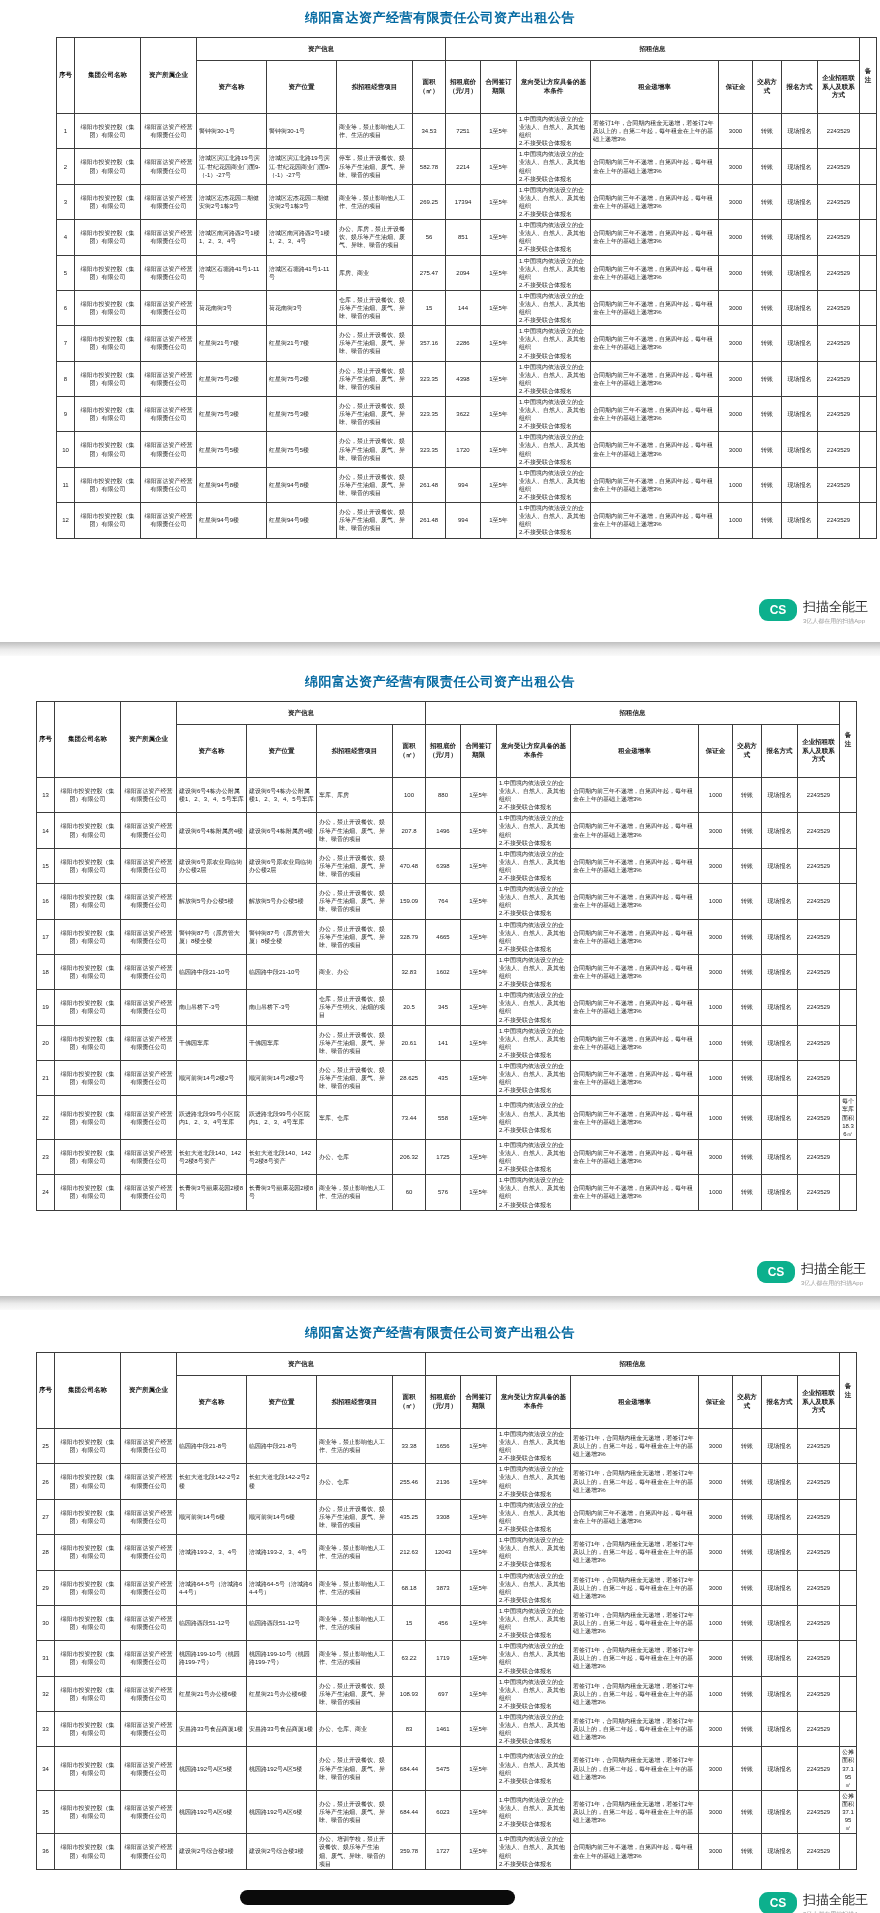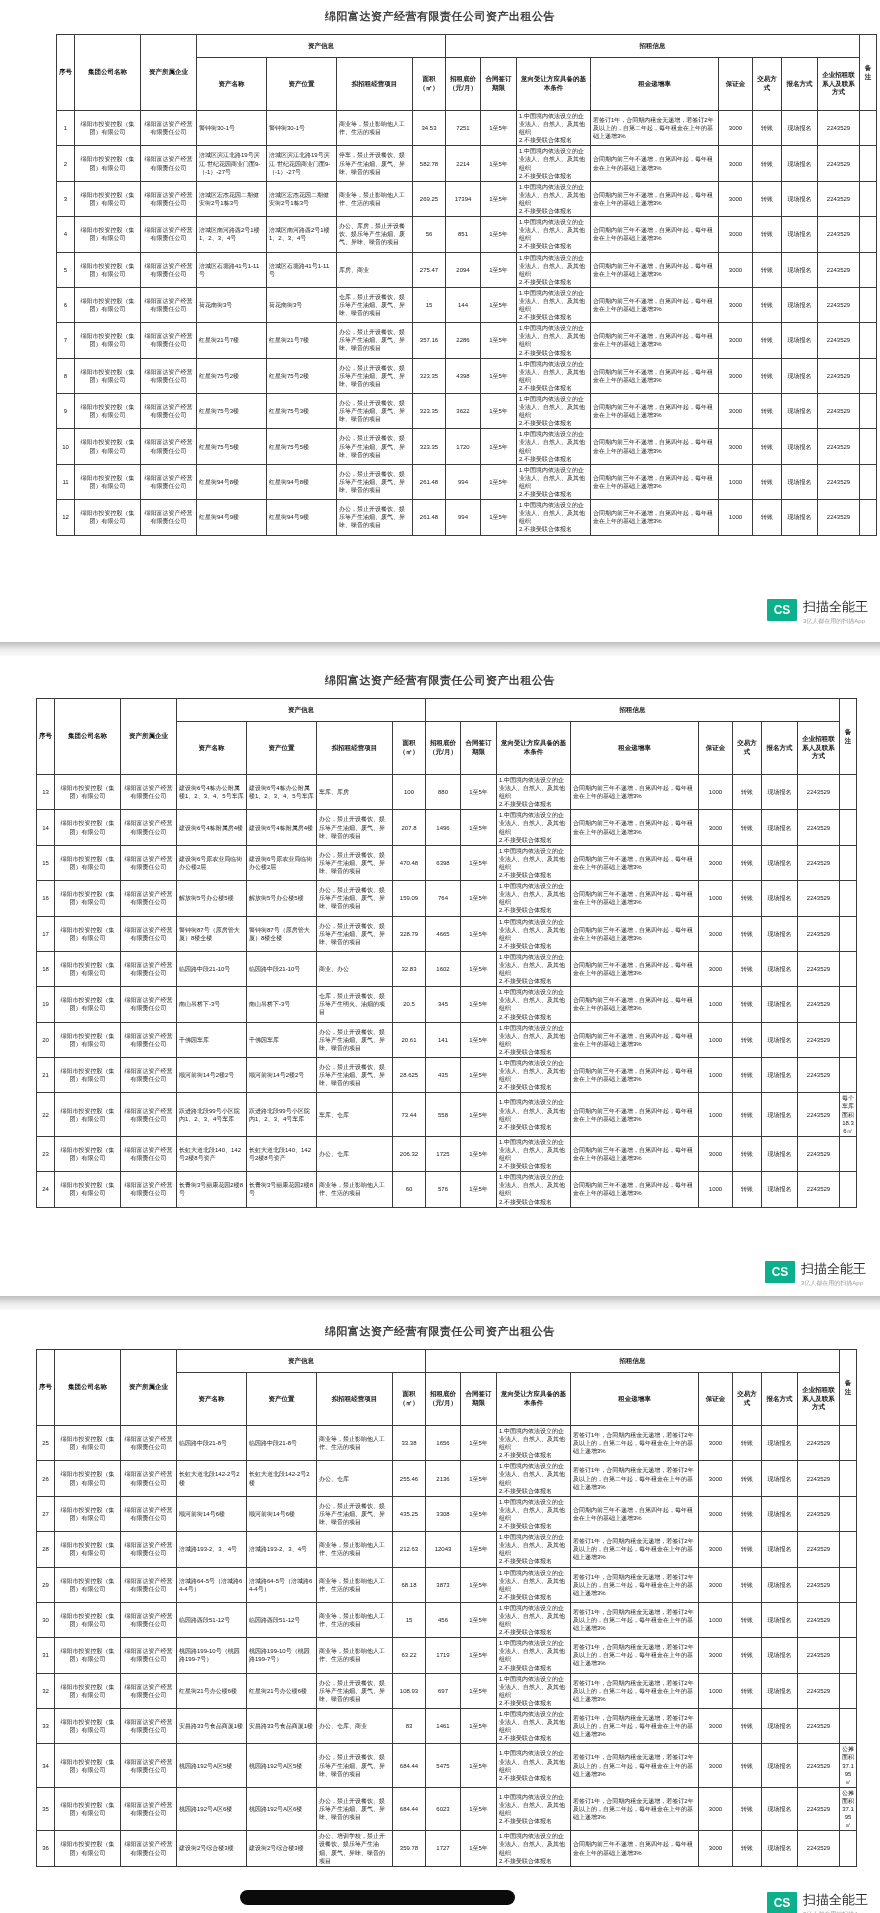--- a/index.html
+++ b/index.html
@@ -7,22 +7,22 @@
     width:880px;height:1913px;overflow:hidden;background:#ffffff;
     font-family:"Liberation Sans","DejaVu Sans",sans-serif;color:#1a1a1a;
     position:relative;
   }
   .page{position:relative;background:#fff;overflow:hidden;}
   .page-1{height:642px;}
   .page-2{height:640px;}
   .page-3{height:603px;}
   .page-sep{height:14px;background:linear-gradient(#bfbfbf,#ececec 55%,#fafafa);}
   .doc-title{
-    text-align:center;font-weight:bold;font-size:11px;letter-spacing:.5px;
-    padding-top:9px;margin:0 0 10px 0;color:#404040;
+    text-align:center;font-weight:bold;font-size:13px;letter-spacing:.5px;
+    padding-top:9px;margin:0 0 10px 0;color:#0369a1;
   }
   .page-2 .doc-title{padding-top:17px;}
   .page-3 .doc-title{padding-top:14px;}
   table.announce{
     border-collapse:collapse;table-layout:fixed;width:820px;
     background:#fff;
   }
   .page-1 table.announce{margin-left:56px;}
   .page-2 table.announce,.page-3 table.announce{margin-left:36px;}
   table.announce th,table.announce td{
@@ -36,21 +36,21 @@
   td.c-group,td.c-owner{text-align:center;}
   td.c-name,td.c-loc,td.c-proj,td.c-inc{text-align:left;}
   td.c-cond{text-align:left;white-space:pre-line;}
   .cam-badge{
     position:absolute;display:flex;align-items:flex-start;gap:6px;
   }
   .page-1 .cam-badge{right:12px;bottom:16px;}
   .page-2 .cam-badge{right:14px;bottom:8px;}
   .page-3 .cam-badge{right:12px;bottom:-6px;}
   .cam-logo{
-    width:30px;height:22px;border-radius:1px;background:#0cb08d;
+    width:38px;height:22px;border-radius:9px;background:#0cb08d;
     color:#fff;font-weight:bold;font-size:12px;display:flex;
     align-items:center;justify-content:center;flex:0 0 auto;
   }
   .cam-text{display:flex;flex-direction:column;}
   .cam-brand{font-size:13px;font-weight:normal;color:#2b2b2b;line-height:1.2;}
   .cam-sub{font-size:6px;color:#9a9a9a;margin-top:2px;}
   .redaction-bar{
     position:absolute;left:240px;bottom:8px;width:275px;height:15px;
     background:#0b0b0b;border-radius:8px;
   }

